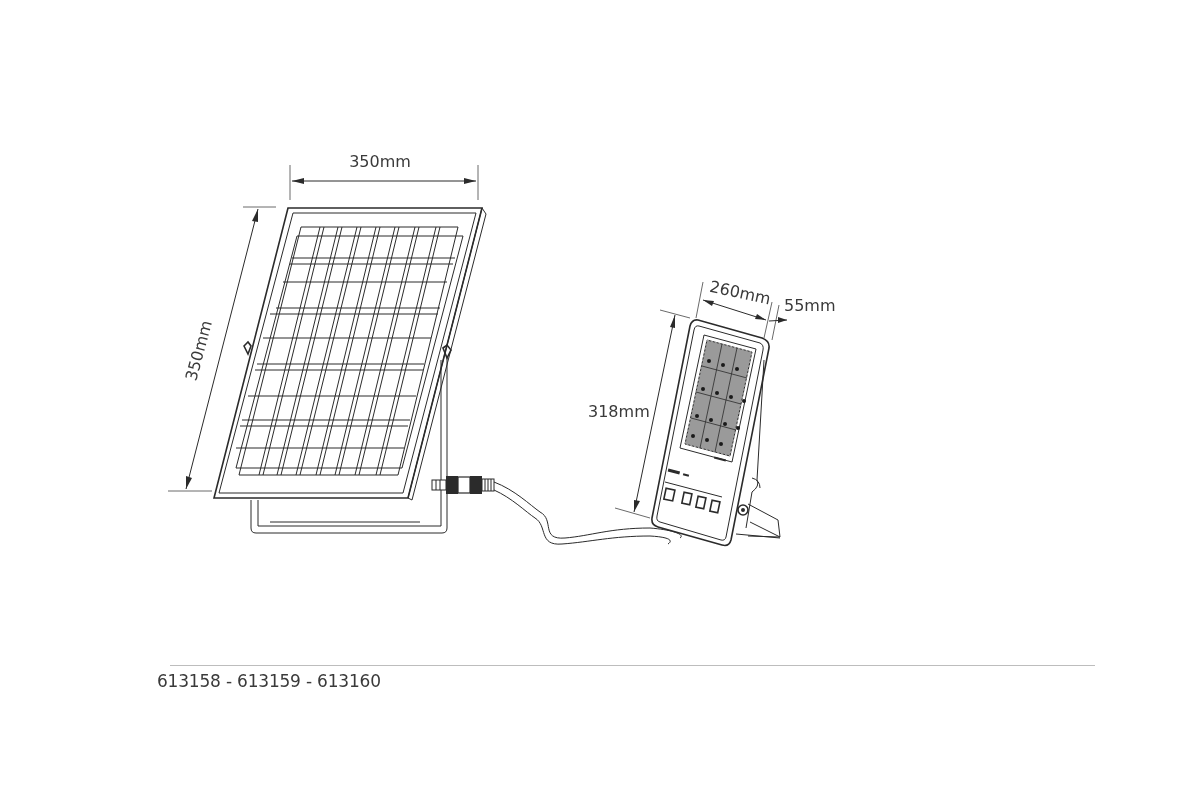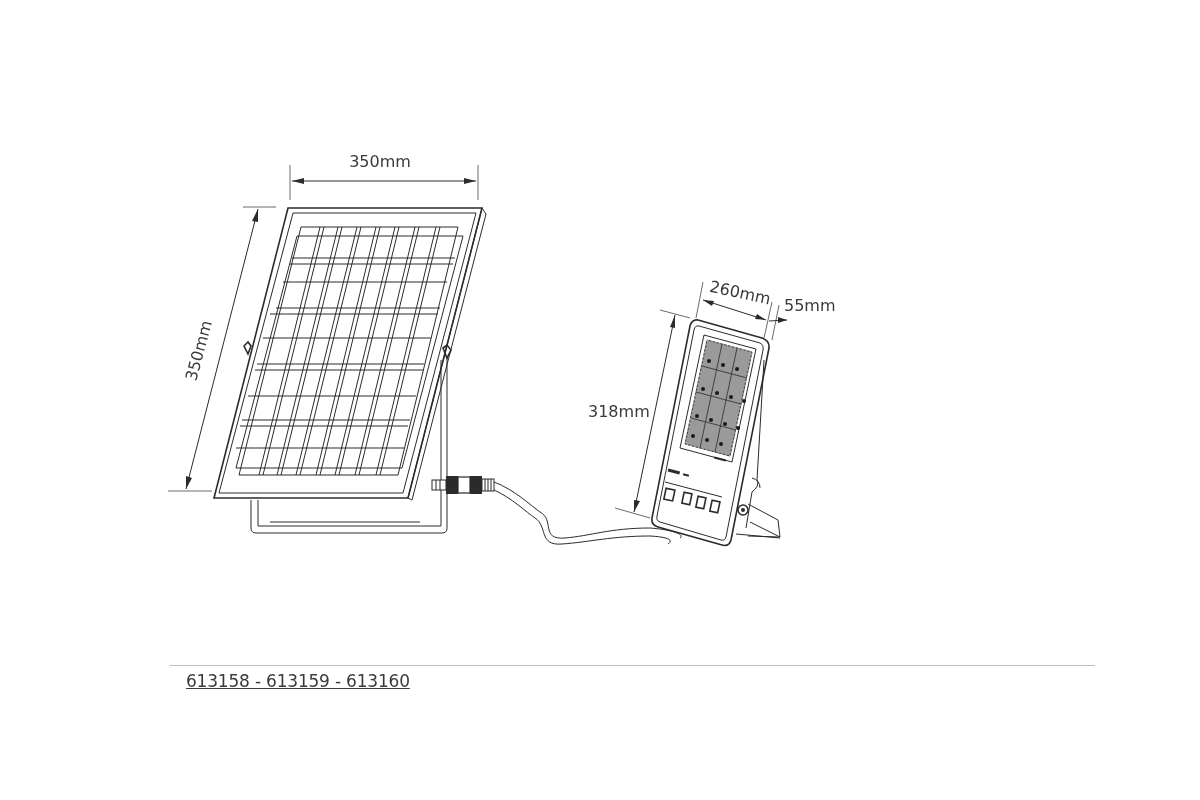--- a/index.html
+++ b/index.html
@@ -1,20 +1,20 @@
 <!DOCTYPE html>
 <html><head>
 <meta charset="utf-8">
 <style>
   html, body { margin: 0; padding: 0; background: #ffffff; }
   body { width: 1200px; height: 800px; position: relative; overflow: hidden; font-family: "Liberation Sans", sans-serif; color: #3a3a3a; }
   .canvas { position: absolute; left: 0; top: 0; width: 1200px; height: 800px; }
   .dim-label { font-family: "DejaVu Sans", sans-serif; font-size: 16px; fill: #3a3a3a; }
   .footer-rule { position: absolute; left: 170px; top: 665px; width: 925px; height: 1px; background: #bdbdbd; }
-  .footer-codes { position: absolute; left: 186px; top: 671px; font-family: "DejaVu Sans", sans-serif; font-size: 17px; color: #3a3a3a; letter-spacing: -0.2px; text-decoration: underline; }
+  .footer-codes { position: absolute; left: 157px; top: 671px; font-family: "DejaVu Sans", sans-serif; font-size: 17px; color: #3a3a3a; letter-spacing: -0.2px; }
   svg .ln { stroke: #2b2b2b; fill: none; stroke-width: 1; }
   svg .lnb { stroke: #2b2b2b; fill: none; stroke-width: 1.6; }
   svg .thin { stroke: #444; fill: none; stroke-width: 0.8; }
 </style>
 </head>
 <body>
 
 <svg class="canvas" viewBox="0 0 1200 800" xmlns="http://www.w3.org/2000/svg">
 
   <g>

